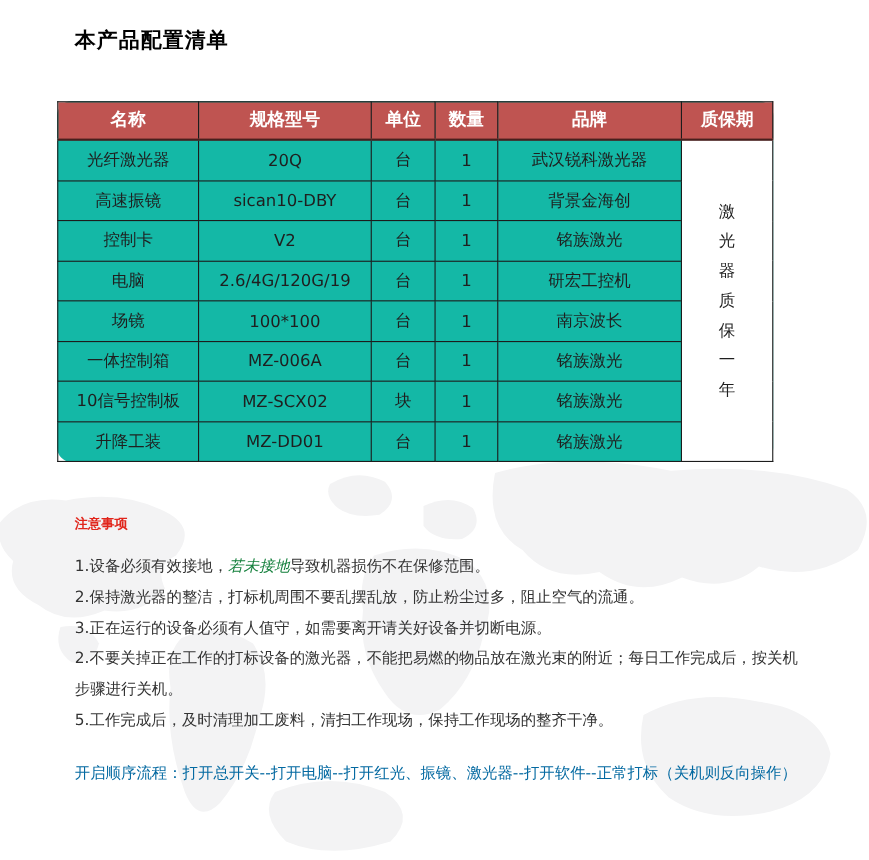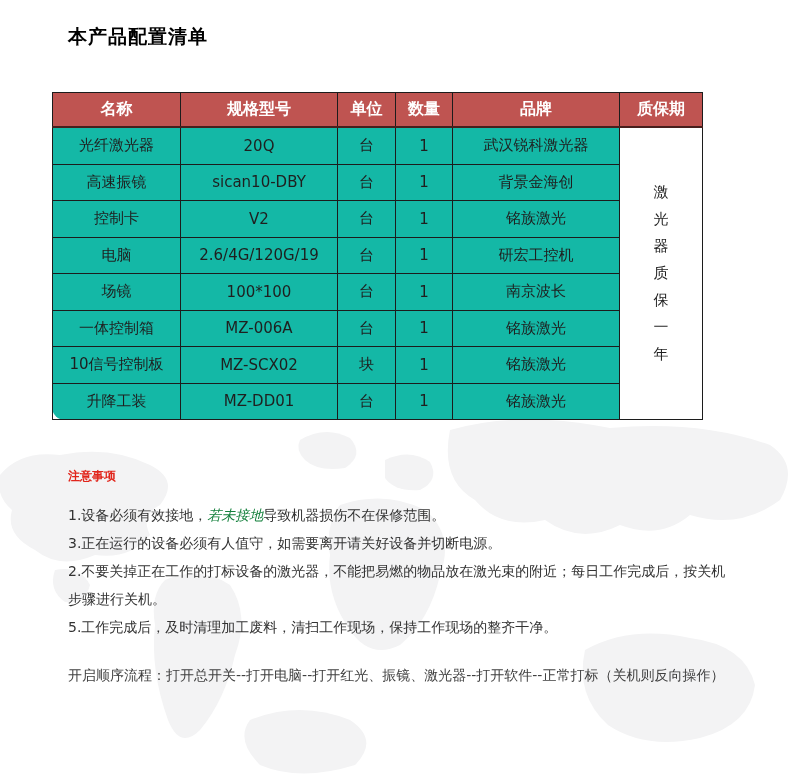--- a/index.html
+++ b/index.html
@@ -45,21 +45,21 @@
     position:absolute;left:68px;top:468px;width:664px;
   }
   .notes-heading{
     margin:0 0 16px 0;font-size:12px;font-weight:bold;color:#e1251b;
   }
   .note{
     margin:0;font-size:14px;color:#333333;line-height:28px;
   }
   .note .hl{color:#15803d;font-style:italic;}
   .sequence{
-    margin:21px 0 0 0;font-size:14px;color:#404040;line-height:26px;
+    margin:21px 0 0 0;font-size:14px;color:#0369a1;line-height:26px;
   }
 </style>
 </head>
 <body>
 
 <div class="page">
 
   <svg class="watermark" viewBox="0 0 790 362" xmlns="http://www.w3.org/2000/svg" aria-hidden="true">
     <g fill="#f3f3f4">
 
@@ -160,19 +160,20 @@
         <td>台</td>
         <td>1</td>
         <td>铭族激光</td>
       </tr>
     </tbody>
   </table>
 
   <section class="notes">
     <h2 class="notes-heading">注意事项</h2>
     <p class="note"><span>1.设备必须有效接地，</span><span class="hl">若未接地</span><span>导致机器损伤不在保修范围。</span></p>
+    <p class="note">2.保持激光器的整洁，打标机周围不要乱摆乱放，防止粉尘过多，阻止空气的流通。</p>
     <p class="note">3.正在运行的设备必须有人值守，如需要离开请关好设备并切断电源。</p>
     <p class="note">2.不要关掉正在工作的打标设备的激光器，不能把易燃的物品放在激光束的附近；每日工作完成后，按关机步骤进行关机。</p>
     <p class="note">5.工作完成后，及时清理加工废料，清扫工作现场，保持工作现场的整齐干净。</p>
     <p class="sequence">开启顺序流程：打开总开关--打开电脑--打开红光、振镜、激光器--打开软件--正常打标（关机则反向操作）</p>
   </section>
 
 </div>
 
 </body></html>

